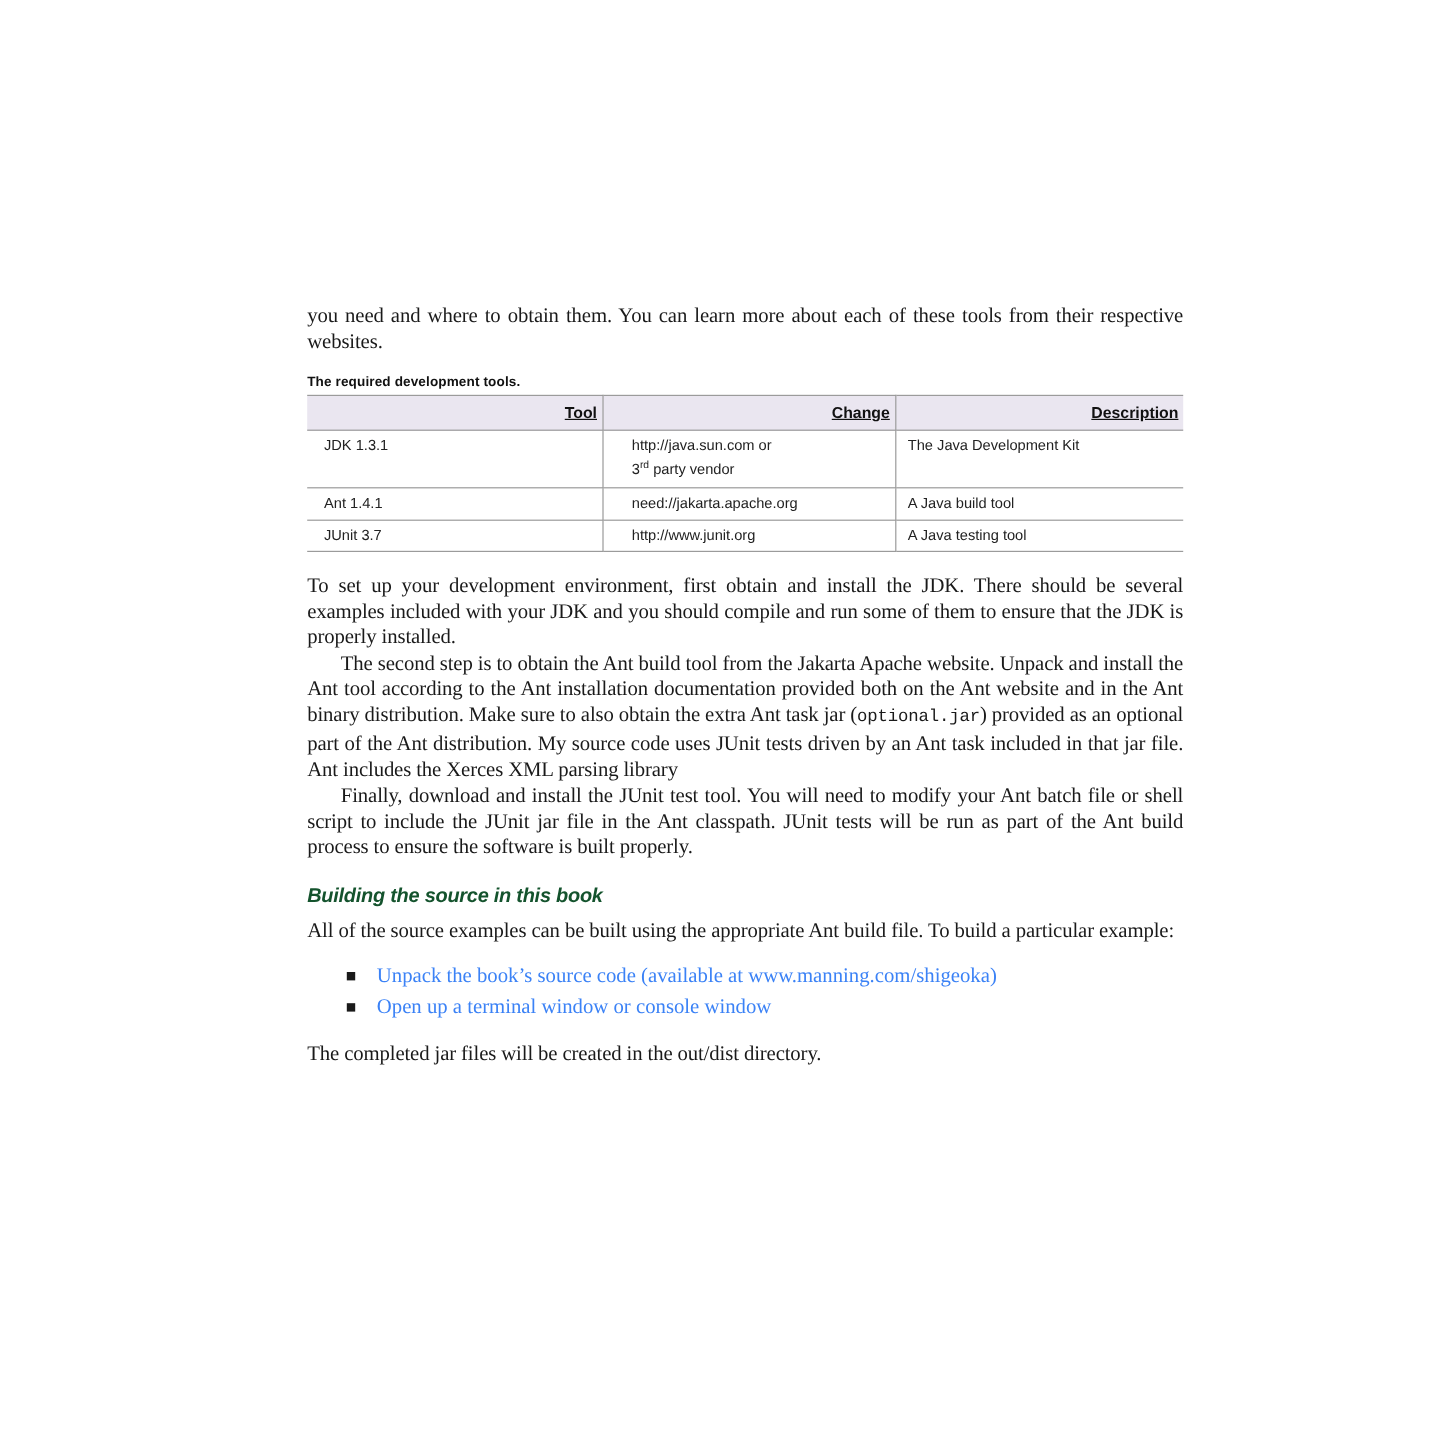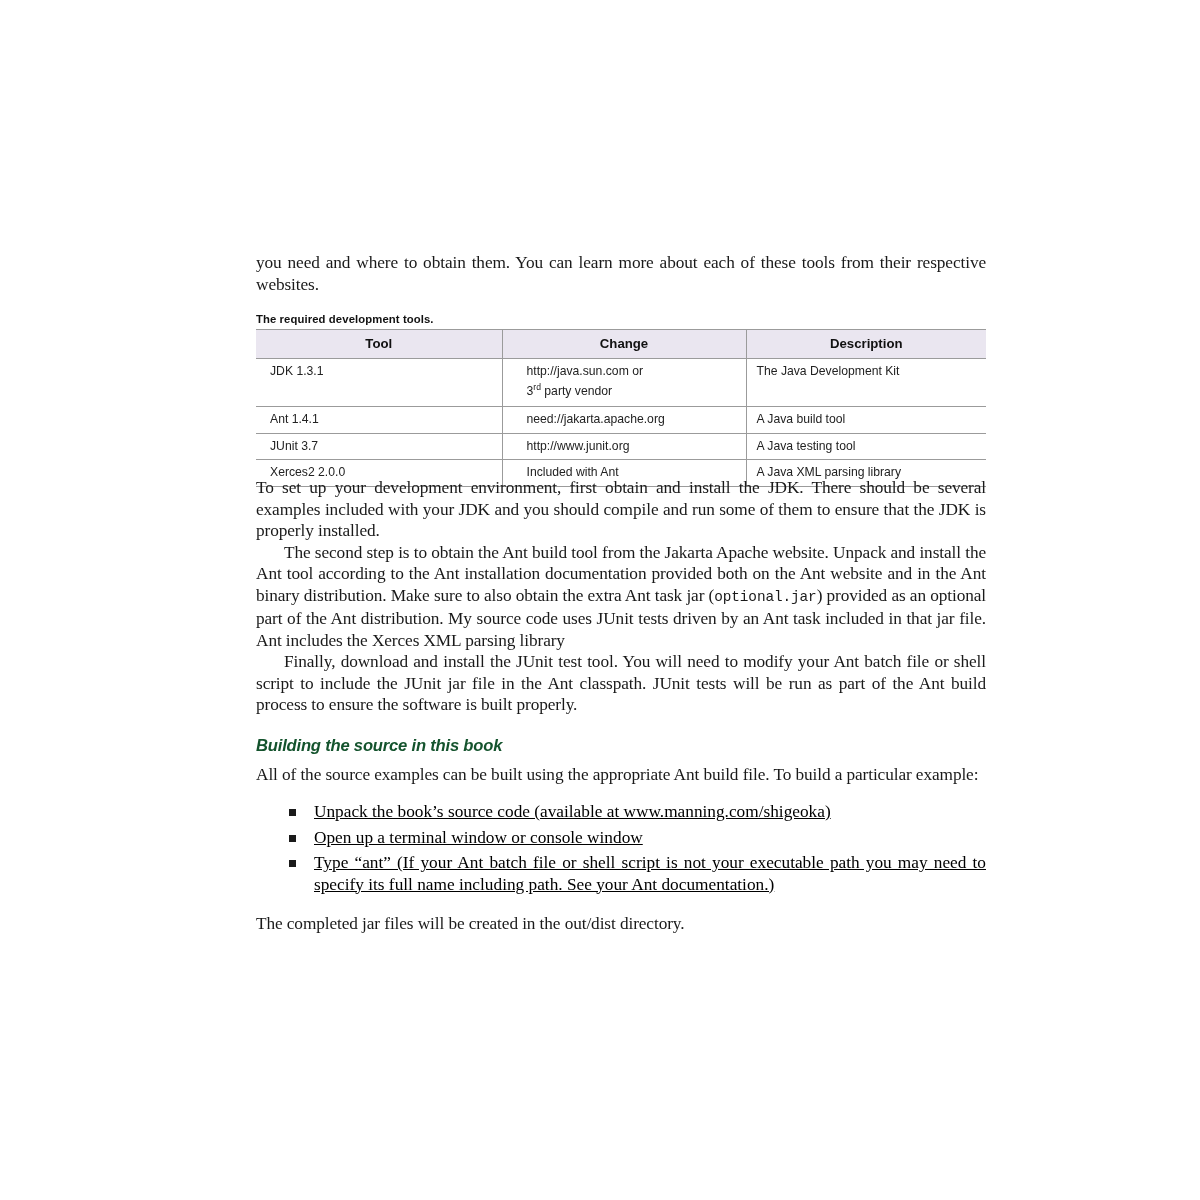--- a/index.html
+++ b/index.html
@@ -103,25 +103,26 @@
     width: 730px;
     font-family: "Liberation Sans", sans-serif;
     font-size: 12.2px;
     color: #222222;
     table-layout: fixed;
   }
   table.devtools thead th {
     background: #eae6f0;
     font-weight: bold;
     font-size: 13.2px;
-    text-align: center;
+    text-align: right;
     padding: 6px 4px 7px 4px;
     border-top: 1.5px solid #9b9b9b;
     border-bottom: 1.5px solid #9b9b9b;
     color: #111111;
+    text-decoration: underline;
   }
   table.devtools thead th.c1 { border-right: 1px solid #9b9b9b; }
   table.devtools thead th.c2 { border-right: 1px solid #9b9b9b; }
 
   table.devtools tbody td {
     padding: 5px 8px 5px 14px;
     border-bottom: 1.3px solid #9b9b9b;
     vertical-align: top;
     line-height: 15.5px;
   }
@@ -153,23 +154,22 @@
     margin: 0;
     padding: 0;
     list-style: none;
   }
   ul.bullets li {
     position: relative;
     padding-left: 58px;
     font-size: 17.3px;
     line-height: 21.5px;
     text-align: justify;
-    color: #000000;
+    color: #3b82f6;
     margin-bottom: 4px;
-    text-decoration: underline;
   }
   ul.bullets li .sq {
     position: absolute;
     left: 33px;
     top: 8px;
     width: 7px;
     height: 7px;
     background: #1a1a1a;
   }
 
@@ -215,25 +215,20 @@
         <tr>
           <td class="c1">Ant 1.4.1</td>
           <td class="c2">need://jakarta.apache.org</td>
           <td class="c3">A Java build tool</td>
         </tr>
         <tr>
           <td class="c1">JUnit 3.7</td>
           <td class="c2">http://www.junit.org</td>
           <td class="c3">A Java testing tool</td>
         </tr>
-        <tr>
-          <td class="c1">Xerces2 2.0.0</td>
-          <td class="c2">Included with Ant</td>
-          <td class="c3">A Java XML parsing library</td>
-        </tr>
       </tbody>
     </table>
   </div>
 
   <div class="body-block" style="top:477px;">
 
     <p class="para">To set up your development environment, first obtain and install the JDK. There should be several examples included with your JDK and you should compile and run some of them to ensure that the JDK is properly installed.</p>
 
     <p class="para indent"><span>The second step is to obtain the Ant build tool from the Jakarta Apache website. Unpack and install the Ant tool according to the Ant installation documentation provided both on the Ant website and in the Ant binary distribution. Make sure to also obtain the extra Ant task jar (</span><code class="mono">optional.jar</code><span>) provided as an optional part of the Ant distribution. My source code uses JUnit tests driven by an Ant task included in that jar file. Ant includes the Xerces XML parsing library</span></p>
 
@@ -245,21 +240,20 @@
 
     <div class="spacer-8"></div>
 
     <p class="para">All of the source examples can be built using the appropriate Ant build file. To build a particular example:</p>
 
     <div class="spacer-16"></div>
 
     <ul class="bullets">
       <li><span class="sq"></span><span>Unpack the book’s source code (available at www.manning.com/shigeoka)</span></li>
       <li><span class="sq"></span><span>Open up a terminal window or console window</span></li>
-      <li><span class="sq"></span><span>Type “ant” (If your Ant batch file or shell script is not your executable path you may need to specify its full name including path. See your Ant documentation.)</span></li>
     </ul>
 
     <div class="spacer-14"></div>
 
     <p class="para">The completed jar files will be created in the out/dist directory.</p>
 
   </div>
 
 </div>
 

